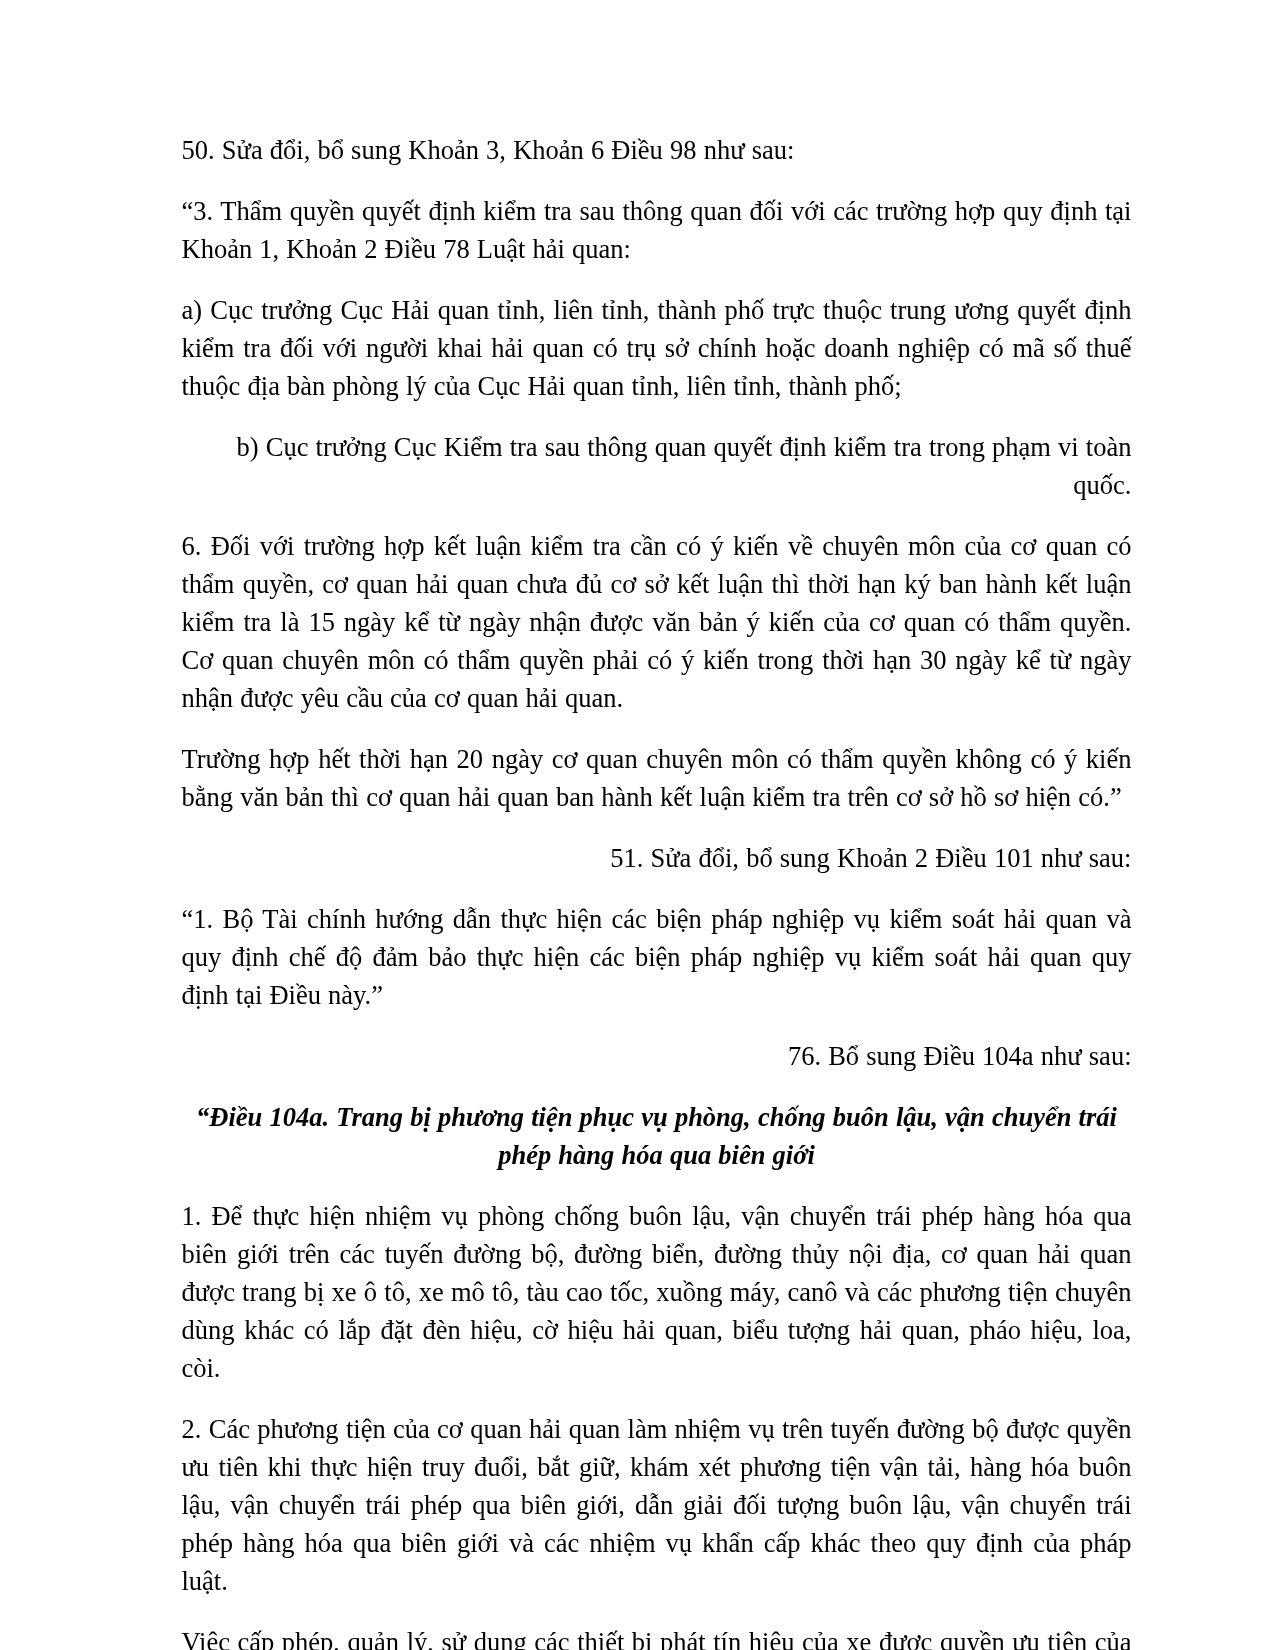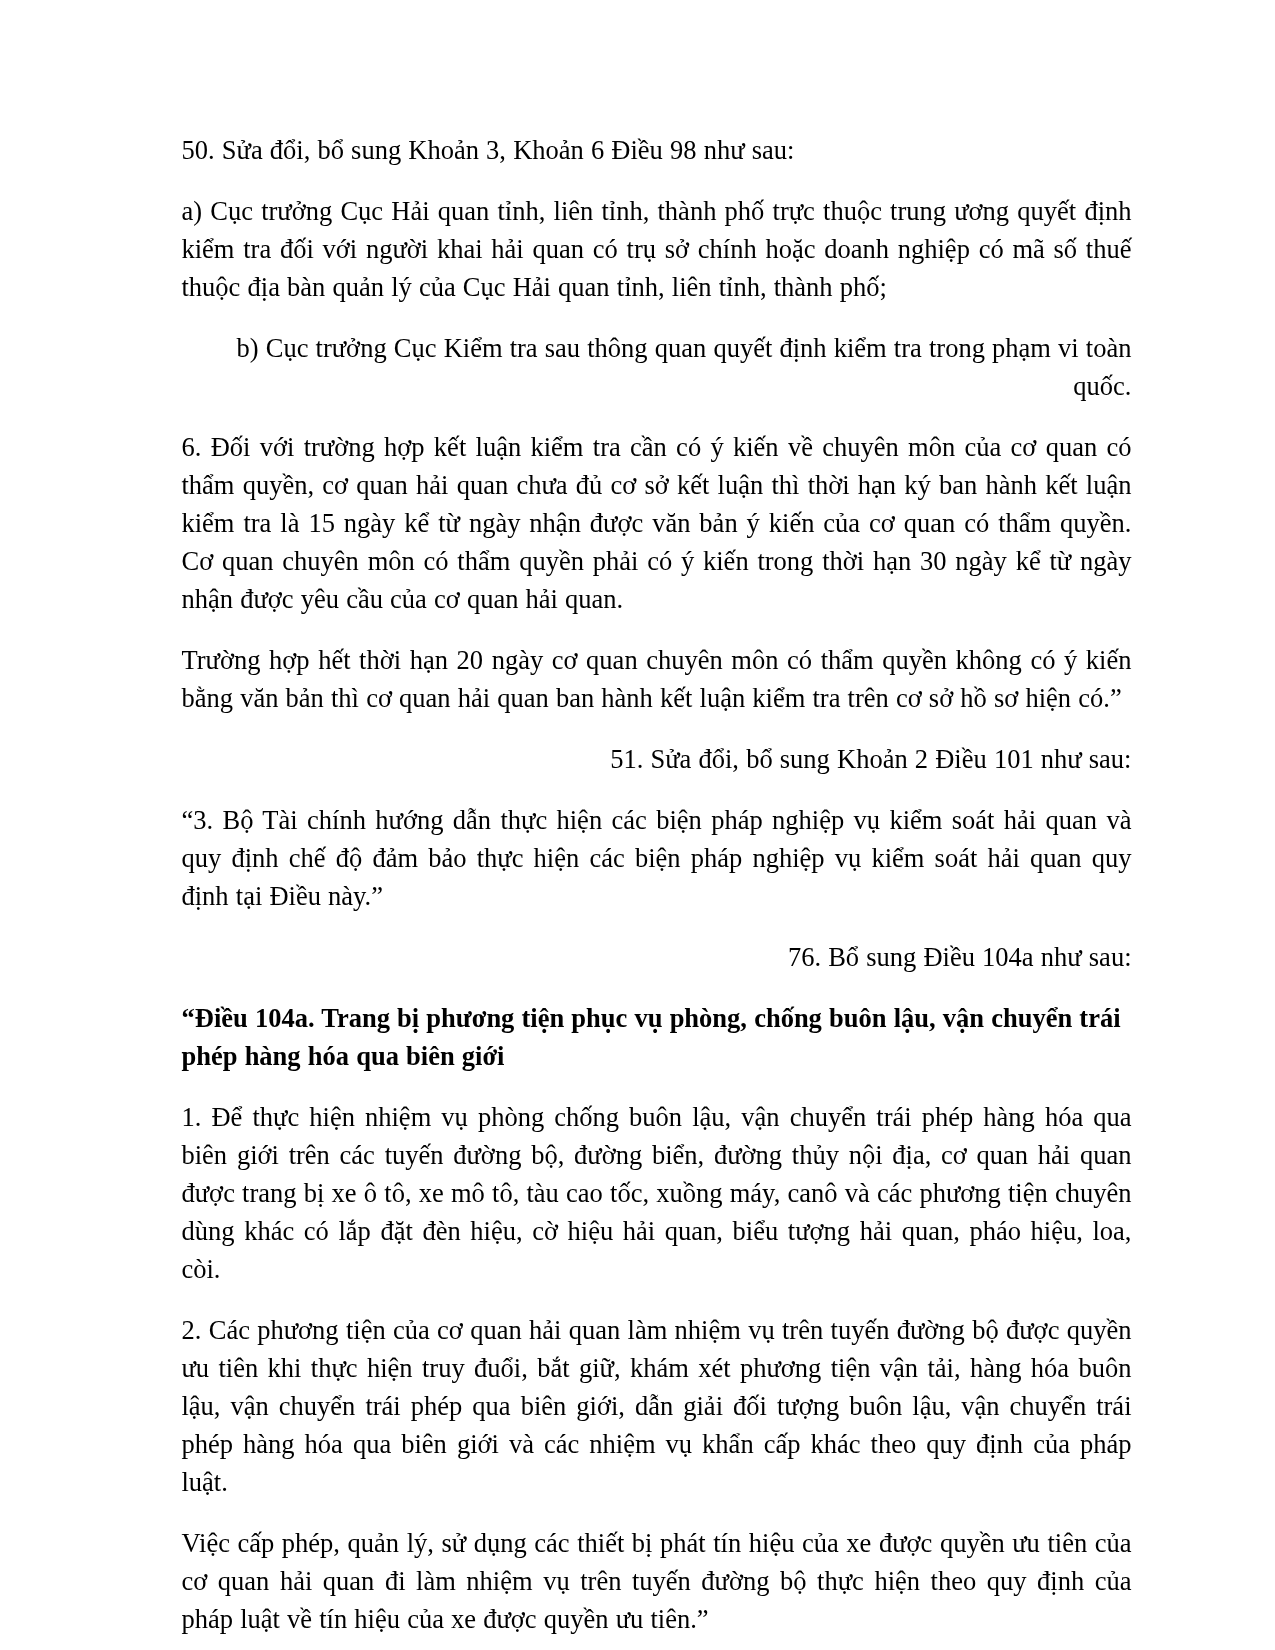--- a/index.html
+++ b/index.html
@@ -34,46 +34,48 @@
     text-justify: inter-word;
     margin: 0 0 23px 0;
     hyphens: none;
     word-spacing: 0.02em;
   }
   .para.last {
     margin-bottom: 0;
   }
   .para.heading {
     font-weight: bold;
-    text-align: left;
+    text-align: center;
+    font-style: italic;
   }
   .para.nojust {
     text-align: right;
   }
 </style>
 </head>
 <body>
 
 <div class="page">
   <div class="content">
 
     <p class="para">50. Sửa đổi, bổ sung Khoản 3, Khoản 6 Điều 98 như sau:</p>
 
+    <p class="para">“3. Thẩm quyền quyết định kiểm tra sau thông quan đối với các trường hợp quy định tại Khoản 1, Khoản 2 Điều 78 Luật hải quan:</p>
 
-    <p class="para">a) Cục trưởng Cục Hải quan tỉnh, liên tỉnh, thành phố trực thuộc trung ương quyết định kiểm tra đối với người khai hải quan có trụ sở chính hoặc doanh nghiệp có mã số thuế thuộc địa bàn quản lý của Cục Hải quan tỉnh, liên tỉnh, thành phố;</p>
+    <p class="para">a) Cục trưởng Cục Hải quan tỉnh, liên tỉnh, thành phố trực thuộc trung ương quyết định kiểm tra đối với người khai hải quan có trụ sở chính hoặc doanh nghiệp có mã số thuế thuộc địa bàn phòng lý của Cục Hải quan tỉnh, liên tỉnh, thành phố;</p>
 
     <p class="para nojust">b) Cục trưởng Cục Kiểm tra sau thông quan quyết định kiểm tra trong phạm vi toàn quốc.</p>
 
     <p class="para">6. Đối với trường hợp kết luận kiểm tra cần có ý kiến về chuyên môn của cơ quan có thẩm quyền, cơ quan hải quan chưa đủ cơ sở kết luận thì thời hạn ký ban hành kết luận kiểm tra là 15 ngày kể từ ngày nhận được văn bản ý kiến của cơ quan có thẩm quyền. Cơ quan chuyên môn có thẩm quyền phải có ý kiến trong thời hạn 30 ngày kể từ ngày nhận được yêu cầu của cơ quan hải quan.</p>
 
     <p class="para">Trường hợp hết thời hạn 20 ngày cơ quan chuyên môn có thẩm quyền không có ý kiến bằng văn bản thì cơ quan hải quan ban hành kết luận kiểm tra trên cơ sở hồ sơ hiện có.”</p>
 
     <p class="para nojust">51. Sửa đổi, bổ sung Khoản 2 Điều 101 như sau:</p>
 
-    <p class="para">“3. Bộ Tài chính hướng dẫn thực hiện các biện pháp nghiệp vụ kiểm soát hải quan và quy định chế độ đảm bảo thực hiện các biện pháp nghiệp vụ kiểm soát hải quan quy định tại Điều này.”</p>
+    <p class="para">“1. Bộ Tài chính hướng dẫn thực hiện các biện pháp nghiệp vụ kiểm soát hải quan và quy định chế độ đảm bảo thực hiện các biện pháp nghiệp vụ kiểm soát hải quan quy định tại Điều này.”</p>
 
     <p class="para nojust">76. Bổ sung Điều 104a như sau:</p>
 
     <p class="para heading">“Điều 104a. Trang bị phương tiện phục vụ phòng, chống buôn lậu, vận chuyển trái phép hàng hóa qua biên giới</p>
 
     <p class="para">1. Để thực hiện nhiệm vụ phòng chống buôn lậu, vận chuyển trái phép hàng hóa qua biên giới trên các tuyến đường bộ, đường biển, đường thủy nội địa, cơ quan hải quan được trang bị xe ô tô, xe mô tô, tàu cao tốc, xuồng máy, canô và các phương tiện chuyên dùng khác có lắp đặt đèn hiệu, cờ hiệu hải quan, biểu tượng hải quan, pháo hiệu, loa, còi.</p>
 
     <p class="para">2. Các phương tiện của cơ quan hải quan làm nhiệm vụ trên tuyến đường bộ được quyền ưu tiên khi thực hiện truy đuổi, bắt giữ, khám xét phương tiện vận tải, hàng hóa buôn lậu, vận chuyển trái phép qua biên giới, dẫn giải đối tượng buôn lậu, vận chuyển trái phép hàng hóa qua biên giới và các nhiệm vụ khẩn cấp khác theo quy định của pháp luật.</p>
 
     <p class="para last">Việc cấp phép, quản lý, sử dụng các thiết bị phát tín hiệu của xe được quyền ưu tiên của cơ quan hải quan đi làm nhiệm vụ trên tuyến đường bộ thực hiện theo quy định của pháp luật về tín hiệu của xe được quyền ưu tiên.”</p>

